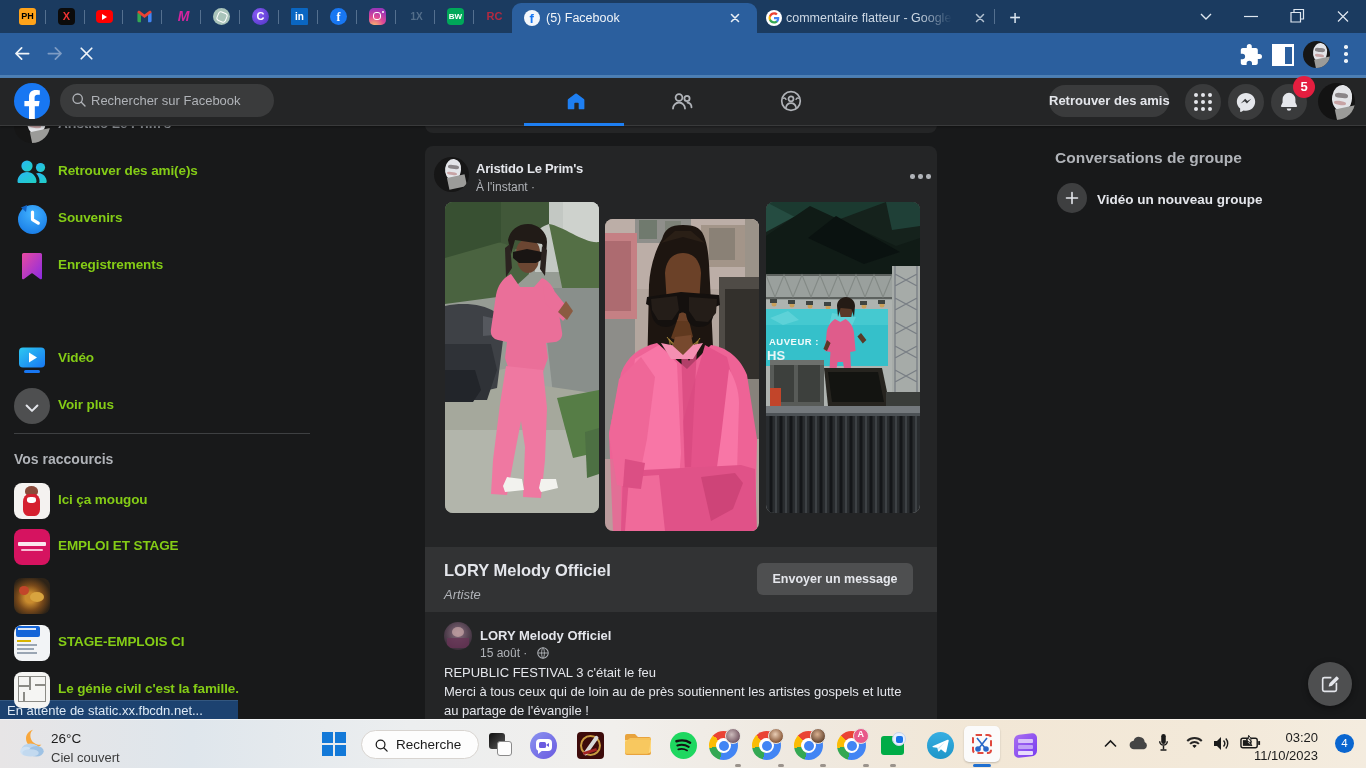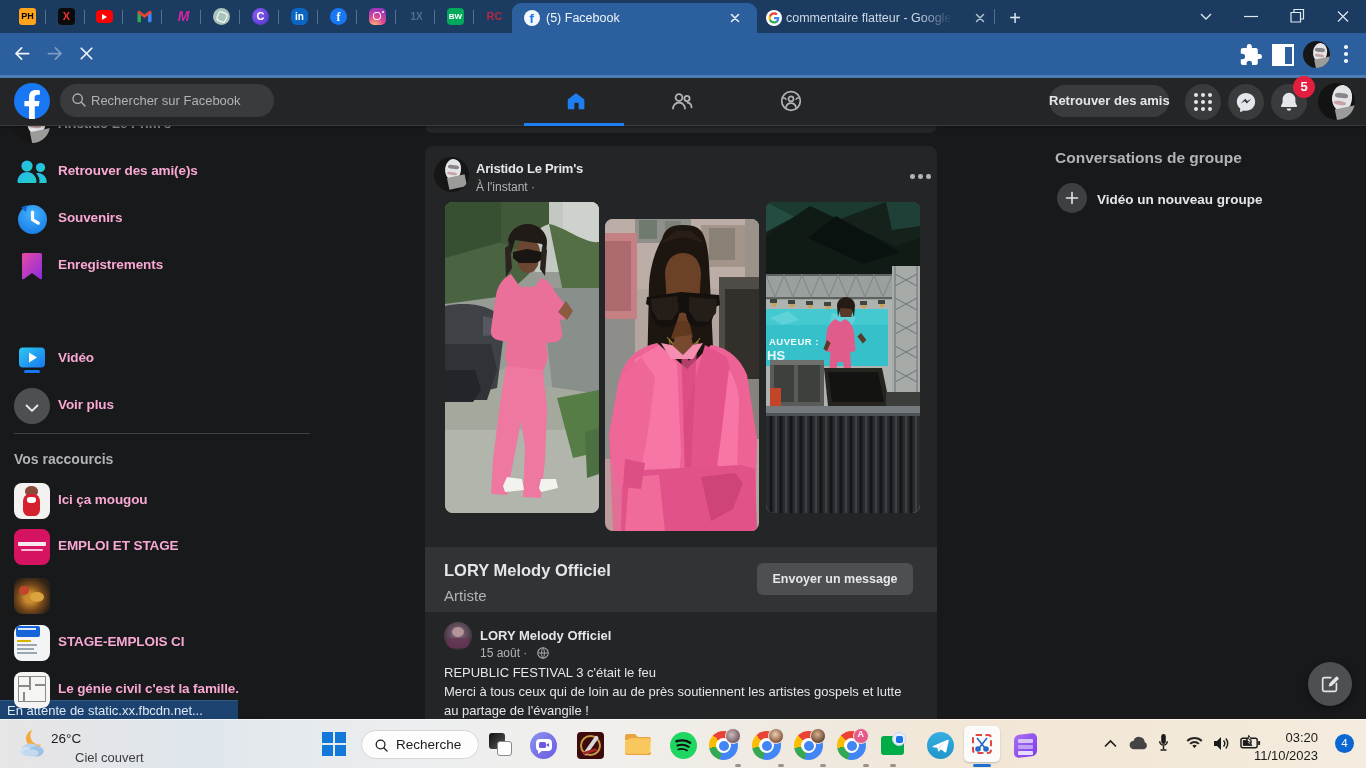--- a/index.html
+++ b/index.html
@@ -29,21 +29,21 @@
 #omnibox .url { position:absolute; left:38px; top:7px; font-size:14px; color:#f2f6fa; }
 
 
 #fbpage { position:absolute; left:0; top:78px; width:1366px; height:642px; background:#18191a; }
 #fbheader { position:absolute; left:0; top:0; width:1366px; height:48px; background:#242526;
   border-bottom:1px solid #393a3b; box-shadow:0 1px 2px rgba(0,0,0,.35); z-index:20; }
 .hdr-circ { position:absolute; top:6px; width:36px; height:36px; border-radius:50%; background:#3a3b3c; }
 
 
 .side-item { position:absolute; left:8px; width:340px; height:44px; }
-.side-item .lbl { position:absolute; left:50px; top:13px; font-size:13.5px; font-weight:700; color:#f9a8d4; letter-spacing:-.1px; }
+.side-item .lbl { position:absolute; left:50px; top:13px; font-size:13.5px; font-weight:700; color:#84cc16; letter-spacing:-.1px; }
 .side-ic { position:absolute; left:6px; top:4px; width:36px; height:36px; }
 .thumb { position:absolute; left:6px; top:4px; width:36px; height:36px; border-radius:8px; }
 
 
 #card { position:absolute; left:425px; top:68px; width:512px; height:574px; background:#242526; border-radius:8px 8px 0 0; overflow:hidden; }
 
 
 .rc-h { position:absolute; color:#b0b3b8; font-weight:700; font-size:15.5px; }
 
 
@@ -75,21 +75,21 @@
         <path fill="#c5221f" d="M3 6v13h4V9z" opacity="0"></path>
         <path fill="#4285f4" d="M17 9v11h3.5c.8 0 1.5-.7 1.5-1.5V6.4z"></path>
         <path fill="#34a853" d="M2 6.4V18.5c0 .8.7 1.5 1.5 1.5H7V9z"></path>
         <path fill="#ea4335" d="M2 6.4L12 14 22 6.4V5.9c0-1.2-1.4-1.9-2.4-1.2L12 10.4 4.4 4.7C3.4 4 2 4.7 2 5.9z"></path>
       </svg>
     <div class="fav" style="left:175px;color:#d6249f;font-weight:700;font-size:14px;line-height:16px;text-align:center;font-style:italic;">M</div>
     <div class="fav" style="left:213px;background:#a9c4ba;border-radius:50%;">
         <div style="position:absolute;left:3.5px;top:3.5px;width:10px;height:10px;border:1.6px solid #fff;border-radius:3px;transform:rotate(22deg);"></div>
       </div>
     <div class="fav" style="left:252px;background:radial-gradient(circle at 35% 35%,#8b5cf6,#4b32c3);border-radius:50%;color:#fff;font-weight:700;font-size:11px;line-height:17px;text-align:center;">C</div>
-    <div class="fav" style="left:291px;background:#0a66c2;border-radius:6px;color:#fff;font-weight:700;font-size:10px;line-height:17px;text-align:center;">in</div>
+    <div class="fav" style="left:291px;background:#0a66c2;border-radius:1px;color:#fff;font-weight:700;font-size:10px;line-height:17px;text-align:center;">in</div>
     <div class="fav" style="left:330px;background:#1877f2;border-radius:50%;color:#fff;font-weight:700;font-size:12px;line-height:18px;text-align:center;font-family:'Liberation Serif',serif;">f</div>
     <div class="fav" style="left:369px;background:radial-gradient(circle at 30% 110%,#fdc468,#df4996 45%,#9b36b7 80%);border-radius:5px;">
         <div style="position:absolute;left:3.5px;top:3.5px;width:8.5px;height:8.5px;border:1.5px solid #fff;border-radius:3px;"></div>
         <div style="position:absolute;right:2.5px;top:2.5px;width:2px;height:2px;background:#fff;border-radius:50%;"></div>
       </div>
     <div class="fav" style="left:408px;color:#5d7792;font-weight:700;font-size:10px;line-height:17px;text-align:center;opacity:.85;">1X</div>
     <div class="fav" style="left:447px;background:#00a859;border-radius:4px;color:#fff;font-weight:700;font-size:8px;line-height:17px;text-align:center;">BW</div>
     <div class="fav" style="left:486px;color:#c2283d;font-weight:700;font-size:11px;line-height:17px;text-align:center;opacity:.9;">RC</div>
     <div class="favsep" style="left:45px"></div>
       <div class="favsep" style="left:84px"></div>
@@ -463,21 +463,21 @@
         <g stroke="#141619" stroke-width="3">
             <path d="M5 214v97M15 214v97M25 214v97M35 214v97M45 214v97M55 214v97M65 214v97M75 214v97M85 214v97M95 214v97M105 214v97M115 214v97M125 214v97M135 214v97M145 214v97"></path>
           </g>
         <g stroke="#43484c" stroke-width="1.6">
             <path d="M10 214v97M20 214v97M30 214v97M40 214v97M50 214v97M60 214v97M70 214v97M80 214v97M90 214v97M100 214v97M110 214v97M120 214v97M130 214v97M140 214v97M150 214v97"></path>
           </g>
       </svg>
 
       <div style="position:absolute;left:0;top:401px;width:512px;height:65px;background:#323334;">
         <div style="position:absolute;left:19px;top:14px;font-size:16.5px;font-weight:700;color:#e4e6eb;">LORY Melody Officiel</div>
-        <div style="position:absolute;left:19px;top:40px;font-size:15px;color:#b0b3b8;">Artiste</div>
+        <div style="position:absolute;left:19px;top:40px;font-size:13px;color:#b0b3b8;font-style:italic;">Artiste</div>
         <div style="position:absolute;left:332px;top:16px;width:156px;height:32px;border-radius:6px;background:#4e4f50;color:#e4e6eb;font-size:12.5px;font-weight:700;text-align:center;line-height:32px;">Envoyer un message</div>
       </div>
 
       <div style="position:absolute;left:19px;top:476px;width:28px;height:28px;border-radius:50%;background:radial-gradient(circle at 50% 40%,#8a7080,#4a3a48 60%,#241c24);overflow:hidden;">
         <div style="position:absolute;left:8px;top:5px;width:12px;height:10px;background:#caa;border-radius:50%;opacity:.7;"></div>
         <div style="position:absolute;left:3px;top:16px;width:22px;height:10px;background:#635;opacity:.8;"></div>
       </div>
       <div style="position:absolute;left:55px;top:482px;font-size:13px;font-weight:700;color:#e4e6eb;">LORY Melody Officiel</div>
       <div style="position:absolute;left:55px;top:500px;font-size:12px;color:#b0b3b8;">15 août · </div>
       <svg style="position:absolute;left:112px;top:501px;width:12px;height:12px;" viewBox="0 0 16 16">
@@ -560,21 +560,21 @@
   <div id="taskbar">
 
     <svg class="abs" style="left:19px;top:6px;width:28px;height:34px;" viewBox="0 0 34 34">
       <path fill="#f8a73c" d="M17 1c-5 1.5-8.5 5.5-8.5 10.5 0 6 5 11 11 11 3 0 5.8-1.3 7.7-3.3-7.7.6-13.4-4.4-13.4-11 0-2.6.8-5.2 3.2-7.2z"></path>
       <ellipse cx="14" cy="25" rx="11" ry="7.5" fill="#b9d4ee"></ellipse>
       <ellipse cx="8.5" cy="27" rx="7" ry="5.5" fill="#cfe2f4"></ellipse>
       <ellipse cx="21" cy="27" rx="9" ry="6.5" fill="#9ec2e4"></ellipse>
       <ellipse cx="14" cy="29" rx="10" ry="4.5" fill="#c2d9ef"></ellipse>
     </svg>
     <div class="abs" style="left:51px;top:11px;font-size:13.5px;color:#1b1b1b;">26°C</div>
-    <div class="abs" style="left:51px;top:30px;font-size:13px;color:#3c3c3c;margin-left:24px;">Ciel couvert</div>
+    <div class="abs" style="left:51px;top:30px;font-size:13px;color:#3c3c3c;">Ciel couvert</div>
 
     <div class="abs" style="left:322px;top:12px;width:24px;height:24px;">
       <div style="position:absolute;left:0;top:0;width:11px;height:11px;background:#1379d8;"></div>
       <div style="position:absolute;left:12.5px;top:0;width:11px;height:11px;background:#1379d8;"></div>
       <div style="position:absolute;left:0;top:12.5px;width:11px;height:11px;background:#1379d8;"></div>
       <div style="position:absolute;left:12.5px;top:12.5px;width:11px;height:11px;background:#1379d8;"></div>
     </div>
 
     <div class="abs" style="left:361px;top:10px;width:118px;height:29px;border-radius:15px;background:#fdfdfd;border:1px solid #d8d4d0;">
       <svg style="position:absolute;left:12px;top:6.5px;width:15px;height:15px;" viewBox="0 0 24 24">

